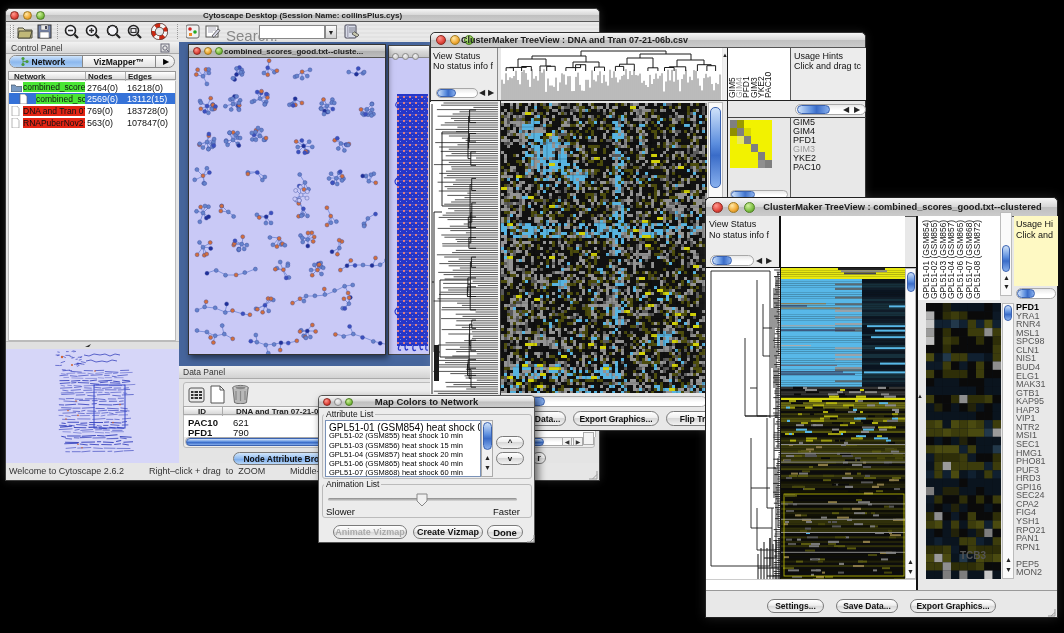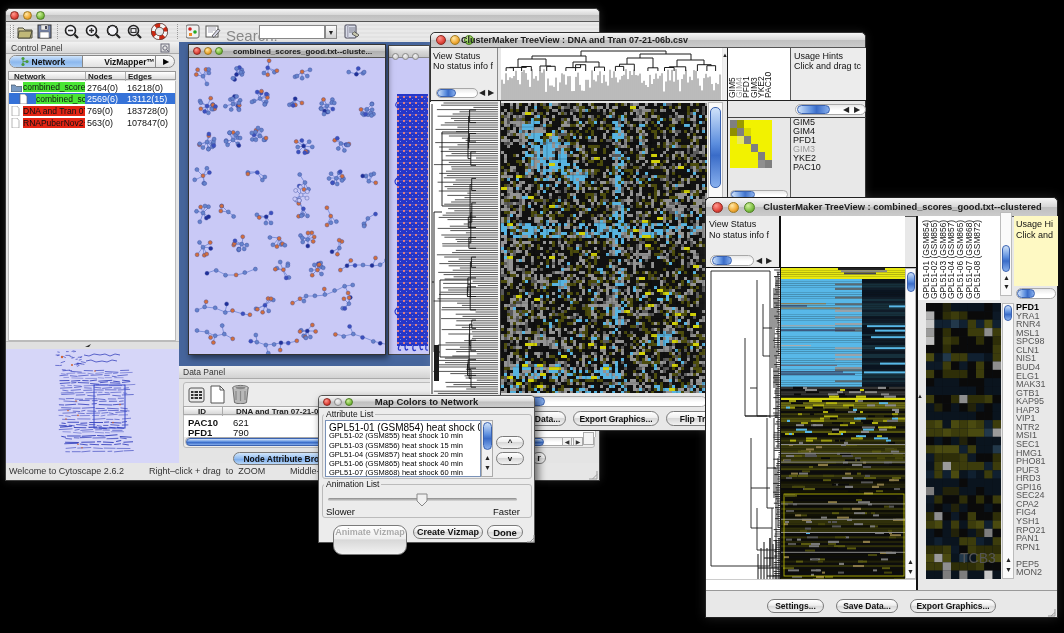--- a/index.html
+++ b/index.html
@@ -19,20 +19,21 @@
 .th{background:linear-gradient(#cfe2fa,#5c8ede 45%,#3a6cc8 60%,#88b0ee);border-radius:5px;border:1px solid #3a62b0}
 .thv{background:linear-gradient(90deg,#cfe2fa,#5c8ede 45%,#3a6cc8 60%,#88b0ee);border-radius:5px;border:1px solid #3a62b0}
 .sb{font-size:8px;color:#222;line-height:1}
 </style></head><body>
 
 <div class="a" style="left:5px;top:8px;width:595px;height:473px;background:#e6e6e6;border:1px solid #3c3c3c;border-radius:5px 5px 0 0;box-shadow:0 0 8px rgba(255,255,255,.12)">
  <div class="tbar" style="position:absolute;left:0;top:0;width:100%;height:13px;border-radius:5px 5px 0 0;font-size:11px">
   <span class="lt red" style="margin-left:4px"></span>
       <span class="lt yel" style="margin-left:4px"></span>
       <span class="lt grn" style="margin-left:4px"></span>
+  <span style="position:absolute;left:0;width:100%;text-align:center;font-size:8px">Cytoscape Desktop (Session Name: collinsPlus.cys)</span>
  </div>
  <div class="a" style="left:0;top:13px;width:100%;height:29px;background:repeating-linear-gradient(#e9e9e9 0 2px,#e2e2e2 2px 4px);border-bottom:1px solid #9a9a9a"></div>
 </div>
 <div class="a" style="left:10px;top:25px;width:1px;height:13px;border-left:1px dotted #999;border-right:1px dotted #fff"></div>
 <div class="a" style="left:13px;top:25px;width:1px;height:13px;border-left:1px dotted #999"></div>
 <svg class="a" style="left:17px;top:24px" width="16" height="15">
     <path d="M1 4 h5 l2 2 h7 v8 h-14 z" fill="#d8d0a0" stroke="#4a4a3a" stroke-width="1"></path>
     <path d="M2 7 h13 l-2 7 h-12 z" fill="#c0b878" stroke="#4a4a3a" stroke-width="1"></path>
   </svg>
 <svg class="a" style="left:37px;top:24px" width="15" height="15">
@@ -95,21 +96,21 @@
   </svg>
 <div class="a" style="left:6px;top:42px;width:173px;height:12px;background:linear-gradient(#f2f2f2,#d6d6d6);border-bottom:1px solid #aaa;font-size:8.5px;color:#333;padding-left:5px;line-height:12px">Control Panel</div>
 <svg class="a" style="left:160px;top:43px" width="10" height="10">
     <rect x="1" y="1" width="8" height="8" fill="none" stroke="#667" stroke-width="1"></rect>
     <circle cx="5" cy="5" r="2.2" fill="none" stroke="#667" stroke-width="1"></circle>
     <line x1="6.6" y1="6.6" x2="8.8" y2="8.8" stroke="#667" stroke-width="1"></line>
   </svg>
 <div class="a" style="left:6px;top:54px;width:173px;height:409px;background:#e4e4e4"></div>
 <div class="a" style="left:9px;top:55px;width:166px;height:13px;background:linear-gradient(#fdfdfd,#e2e2e2);border:1px solid #888;border-radius:7px;overflow:hidden">
  <div class="a" style="left:0;top:0;width:73px;height:100%;background:linear-gradient(#cfe4fb,#8cb8ee 55%,#a8ccf4);border-right:1px solid #888;text-align:center;font-size:8.5px;font-weight:bold;color:#111;line-height:12px">&nbsp;&nbsp;Network</div>
- <div class="a" style="left:73px;top:0;width:72px;height:100%;text-align:right;font-size:8.5px;font-weight:bold;color:#111;line-height:12px">VizMapper™</div>
+ <div class="a" style="left:73px;top:0;width:72px;height:100%;text-align:center;font-size:8.5px;font-weight:bold;color:#111;line-height:12px">VizMapper™</div>
  <div class="a" style="left:145px;top:0;width:21px;height:100%;border-left:1px solid #888;text-align:center;font-size:8px;line-height:12px">▶</div>
 </div>
 <svg class="a" style="left:20px;top:56px" width="10" height="11">
     <circle cx="3" cy="2.5" r="1.6" fill="#4a9a3a"></circle>
     <circle cx="3" cy="8.5" r="1.6" fill="#4a9a3a"></circle>
     <circle cx="7" cy="5.5" r="1.6" fill="#4a9a3a"></circle>
     <path d="M3 2.5 L3 8.5 M3 5.5 L7 5.5" stroke="#4a9a3a" stroke-width=".8" fill="none"></path>
   </svg>
 
 <div class="a" style="left:8px;top:71px;width:168px;height:9px;background:linear-gradient(#fff,#ddd);border:1px solid #999;font-size:8px;font-weight:bold;color:#222">
@@ -283,21 +284,21 @@
  <rect x="8" y="36" width="31" height="252" fill="url(#mx)"></rect>
  <path d="M8 44 q-3 4 1 6 M8 120 q-4 4 0 7 M8 250 q-4 4 0 7" stroke="#2636c8" stroke-width="1.1" fill="none"></path>
  <path d="M10 288 q-2 5 2 4 M16 288 q0 6 3 3 M24 288 q-1 6 3 4 M31 288 q0 5 3 3 M37 288 q-1 5 2 4" stroke="#2636c8" stroke-width="1.3" fill="none"></path>
 </svg>
 
 <div class="a" style="left:188px;top:44px;width:198px;height:311px;border:1px solid #333;background:#c9c9f6;box-shadow:2px 3px 6px rgba(0,0,0,.5)">
  <div class="tbar" style="position:absolute;left:0;top:0;width:100%;height:13px;font-size:10px;background:linear-gradient(#e8e8e8,#c6c6c6 48%,#b0b0b0 52%,#bebebe)">
   <span class="lt" style="width:8px;height:8px;margin-left:4px;background:radial-gradient(circle at 35% 30%,#ff9a90,#e1443a 60%,#a02a20);border:1px solid #8c2a22"></span>
   <span class="lt" style="width:8px;height:8px;margin-left:3px;background:radial-gradient(circle at 35% 30%,#ffe9a8,#f0a832 60%,#b87818);border:1px solid #a07a20"></span>
   <span class="lt" style="width:8px;height:8px;margin-left:3px;background:radial-gradient(circle at 35% 30%,#d2f0a0,#7ec043 60%,#4a8a1e);border:1px solid #508024"></span>
-  <span style="margin-left:10px;font-size:8px;white-space:nowrap;overflow:hidden">combined_scores_good.txt--cluste...</span>
+  <span style="margin-left:1px;font-size:8px;white-space:nowrap;overflow:hidden">combined_scores_good.txt--cluste...</span>
  </div>
 </div>
 <svg class="a" style="left:189px;top:58px" width="196" height="296" viewBox="0 0 196 296">
     <path d="M14 18L18 26M14 18L7 17M14 18L20 15M14 18L17 11M14 18L20 11M14 18L9 12M47 17L53 12M47 17L46 21M47 17L54 14M47 17L53 16M47 17L50 10M47 17L52 14M47 17L44 20M47 17L48 10M79 10L79 17M79 10L75 15M79 10L85 14M79 10L80 3M79 10L88 13M113 14L106 19M113 14L121 12M113 14L108 18M113 14L113 20M113 14L118 18M167 16L160 14M167 16L174 15M167 16L175 14M167 16L169 10M18 48L24 51M18 48L19 55M18 48L22 40M18 48L11 43M18 48L12 45M18 48L26 51M18 48L24 47M18 48L24 47M18 48L16 53M18 48L24 47M18 48L12 51M18 48L23 51M18 48L27 49M44 46L49 48M44 46L41 42M44 46L50 51M44 46L42 51M44 46L45 38M44 46L48 38M44 46L36 48M44 46L51 42M44 46L50 47M44 46L50 52M44 46L44 41M44 46L50 45M71 41L78 37M71 41L65 43M71 41L77 44M71 41L68 34M71 41L76 46M71 41L78 39M71 41L72 35M71 41L63 44M71 41L72 33M71 41L77 36M71 41L76 47M106 41L100 47M106 41L103 46M106 41L113 45M106 41L106 47M106 41L104 47M138 48L138 54M138 48L143 42M138 48L132 50M138 48L144 51M138 48L143 45M138 48L136 53M138 48L133 45M138 48L135 41M138 48L132 51M138 48L135 56M138 48L145 45M138 48L139 54M178 51L173 55M178 51L183 46M178 51L175 57M178 51L179 57M178 51L183 52M178 51L183 46M178 51L184 56M178 51L172 51M178 51L182 55M178 51L183 57M178 51L177 56M18 84L24 86M18 84L14 90M18 84L20 91M18 84L24 86M18 84L10 87M18 84L25 84M18 84L19 91M18 84L20 78M18 84L20 76M18 84L23 89M18 84L25 88M18 84L25 81M18 84L11 86M44 82L39 87M44 82L49 86M44 82L44 74M44 82L49 80M44 82L37 83M44 82L37 83M44 82L50 88M44 82L47 77M44 82L51 80M44 82L41 75M44 82L49 75M44 82L40 75M71 78L67 72M71 78L73 72M71 78L76 82M71 78L65 77M71 78L63 81M71 78L66 74M71 78L75 82M71 78L77 80M71 78L69 70M71 78L67 82M71 78L63 75M115 88L120 84M115 88L119 94M115 88L107 83M115 88L118 94M115 88L113 82M115 88L117 93M115 88L123 89M115 88L109 89M115 88L116 95M115 88L109 94M152 85L157 87M152 85L158 87M152 85L149 90M152 85L155 92M152 85L146 82M152 85L160 86M152 85L159 87M152 85L148 80M14 118L20 115M14 118L15 125M14 118L18 110M14 118L8 112M14 118L16 126M14 118L6 122M68 114L59 114M68 114L76 119M68 114L73 122M68 114L59 116M116 125L110 128M116 125L115 131M116 125L119 131M116 125L111 117M147 120L155 121M147 120L153 122M147 120L142 116M147 120L144 125M147 120L144 125M147 120L148 126M147 120L140 120M147 120L150 115M147 120L153 118M147 120L151 114M180 123L177 118M180 123L185 116M180 123L174 118M180 123L187 125M180 123L182 117M14 155L8 153M14 155L17 160M14 155L12 149M14 155L20 149M14 155L11 164M14 155L20 159M14 155L16 148M39 154L32 153M39 154L33 148M39 154L45 158M39 154L33 148M77 159L77 165M77 159L68 157M77 159L82 165M77 159L82 155M77 159L70 159M114 151L119 158M114 151L110 145M114 151L114 157M114 151L110 158M114 151L110 143M114 151L112 158M142 158L142 165M142 158L138 150M142 158L147 164M142 158L138 167M179 160L186 156M179 160L175 167M179 160L175 166M179 160L175 168M14 189L8 197M14 189L22 190M14 189L10 184M14 189L21 185M14 189L15 197M14 189L18 196M53 186L50 192M53 186L58 187M53 186L45 187M53 186L55 191M53 186L54 179M53 186L45 185M53 186L50 191M53 186L50 191M53 186L46 183M90 180L88 189M90 180L92 187M90 180L81 179M90 180L94 186M90 180L96 187M90 180L84 187M119 181L112 178M119 181L123 175M119 181L125 179M119 181L114 184M119 181L119 188M119 181L119 175M119 181L124 183M119 181L113 180M150 190L153 183M150 190L143 194M150 190L148 196M150 190L150 182M18 215L27 212M27 212L37 217M37 217L47 217M47 217L56 215M56 215L66 211M94 212L99 206M94 212L88 210M94 212L86 211M94 212L100 220M94 212L97 220M94 212L99 208M94 212L91 204M128 212L122 212M128 212L132 209M128 212L132 205M128 212L123 217M128 212L129 206M128 212L132 216M128 212L134 210M128 212L130 207M128 212L130 206M128 212L125 207M151 212L158 208M158 208L162 202M158 208L166 207M166 207L174 207M174 207L183 208M183 208L187 200M183 208L191 207M191 207L198 202M198 202L208 202M8 252L16 249M16 249L17 244M16 249L26 250M26 250L36 254M36 254L38 246M36 254L44 253M44 253L54 256M54 256L61 257M76 247L79 241M76 247L84 242M76 247L67 251M76 247L80 253M76 247L82 241M76 247L74 254M76 247L68 251M104 245L111 241M111 241L117 238M117 238L115 243M117 238L126 238M126 238L136 237M136 237L135 231M136 237L146 233M146 233L156 228M156 228L159 235M156 228L164 227M160 246L154 250M160 246L161 239M160 246L156 250M160 246L155 241M160 246L160 240M8 273L18 274M18 274L22 280M18 274L26 278M26 278L24 285M26 278L35 276M35 276L33 268M35 276L44 281M62 283L68 284M68 284L67 277M68 284L77 287M77 287L79 295M77 287L85 286M85 286L92 285M92 285L91 292M92 285L99 285M99 285L108 283M118 273L115 278M118 273L123 267M118 273L116 279M118 273L112 272M118 273L121 279M118 273L127 273M118 273L117 280M118 273L111 274M146 276L155 278M155 278L164 276M164 276L161 268M164 276L174 279M174 279L184 283M184 283L191 285M191 285L201 287M112 137L107 142M112 137L111 129M112 137L107 142M112 137L118 134M112 137L110 142M112 137L107 132M112 137L106 141M112 137L118 140" stroke="#8093dc" stroke-width="1" fill="none"></path>
     <circle cx="17.9" cy="25.9" r="2" fill="#6583cc" stroke="#3a4a9a" stroke-width=".4"></circle>
     <circle cx="7.3" cy="16.6" r="2" fill="#d26e3c" stroke="#3a4a9a" stroke-width=".4"></circle>
     <circle cx="19.9" cy="14.9" r="2" fill="#6583cc" stroke="#3a4a9a" stroke-width=".4"></circle>
     <circle cx="17.0" cy="11.4" r="2" fill="#d26e3c" stroke="#3a4a9a" stroke-width=".4"></circle>
     <circle cx="19.7" cy="11.4" r="2" fill="#6583cc" stroke="#3a4a9a" stroke-width=".4"></circle>
     <circle cx="8.6" cy="11.7" r="2" fill="#d26e3c" stroke="#3a4a9a" stroke-width=".4"></circle>
@@ -797,21 +798,21 @@
  <div class="a ab" style="left:177px;top:40px;width:28px;height:13px;font-size:8px;line-height:12px">^</div>
  <div class="a ab" style="left:177px;top:56px;width:28px;height:13px;font-size:8px;line-height:12px">v</div>
  <div class="a" style="left:3px;top:88px;width:210px;height:34px;border:1px solid #bbb;border-radius:3px"></div>
  <div class="a" style="left:5px;top:83px;font-size:8.5px;color:#111;background:#ececec;padding:0 2px">Animation List</div>
  <div class="a" style="left:9px;top:102px;width:189px;height:3px;background:linear-gradient(#888,#ddd);border-radius:2px"></div>
  <svg class="a" style="left:96px;top:96px" width="14" height="15">
       <path d="M2 2 h10 v7 l-5 5 l-5 -5 z" fill="#f0f0f0" stroke="#888"></path>
     </svg>
  <div class="a" style="left:7px;top:110px;font-size:9.5px;color:#111">Slower</div>
  <div class="a" style="left:174px;top:110px;font-size:9.5px;color:#111">Faster</div>
- <div class="a ab" style="left:14px;top:129px;width:74px;height:30px;font-size:9px;line-height:13px;color:#aaa">Animate Vizmap</div>
+ <div class="a ab" style="left:14px;top:129px;width:74px;height:14px;font-size:9px;line-height:13px;color:#aaa">Animate Vizmap</div>
  <div class="a ab" style="left:94px;top:129px;width:70px;height:14px;font-size:9px;line-height:13px">Create Vizmap</div>
  <div class="a ab" style="left:168px;top:129px;width:36px;height:14px;font-size:9.5px;line-height:13px">Done</div>
  <svg class="a" style="left:207px;top:138px" width="9" height="9">
       <path d="M8 1 L8 8 L1 8 M8 4 L4 8" stroke="#999" stroke-width="1" fill="none"></path>
     </svg>
 </div>
 
 <div class="a" style="left:705px;top:197px;width:353px;height:421px;background:#e8e8e8;border:1px solid #222;border-radius:5px 5px 0 0;box-shadow:0 0 12px rgba(255,255,255,.12)">
  <div class="tbar" style="position:absolute;left:0;top:0;width:100%;height:19px;border-radius:5px 5px 0 0">
   <span class="lt" style="width:11px;height:11px;margin-left:6px;background:radial-gradient(circle at 35% 30%,#ff9a90,#e1443a 60%,#a02a20);border:1px solid #8c2a22"></span>
@@ -1705,21 +1706,21 @@
 <div class="a" style="left:1016px;top:464.6px;font-size:9px;font-weight:normal;color:#555">PUF3</div>
 <div class="a" style="left:1016px;top:473.2px;font-size:9px;font-weight:normal;color:#555">HRD3</div>
 <div class="a" style="left:1016px;top:481.8px;font-size:9px;font-weight:normal;color:#555">GPI16</div>
 <div class="a" style="left:1016px;top:490.3px;font-size:9px;font-weight:normal;color:#555">SEC24</div>
 <div class="a" style="left:1016px;top:498.9px;font-size:9px;font-weight:normal;color:#555">CPA2</div>
 <div class="a" style="left:1016px;top:507.4px;font-size:9px;font-weight:normal;color:#555">FIG4</div>
 <div class="a" style="left:1016px;top:516.0px;font-size:9px;font-weight:normal;color:#555">YSH1</div>
 <div class="a" style="left:1016px;top:524.6px;font-size:9px;font-weight:normal;color:#555">RPO21</div>
 <div class="a" style="left:1016px;top:533.1px;font-size:9px;font-weight:normal;color:#555">PAN1</div>
 <div class="a" style="left:1016px;top:541.7px;font-size:9px;font-weight:normal;color:#555">RPN1</div>
-<div class="a" style="left:960px;top:550.2px;font-size:14px;font-weight:normal;color:#555">TCB3</div>
+<div class="a" style="left:960px;top:550.2px;font-size:10px;font-weight:bold;color:#555">TCB3</div>
 <div class="a" style="left:1016px;top:558.8px;font-size:9px;font-weight:normal;color:#555">PEP5</div>
 <div class="a" style="left:1016px;top:567.4px;font-size:9px;font-weight:normal;color:#555">MON2</div>
 <div class="a" style="left:706px;top:579px;width:210px;height:11px;background:#fff;border-top:1px solid #ccc"></div>
 <div class="a" style="left:706px;top:590px;width:351px;height:27px;background:#e8e8e8;border-top:1px solid #999"></div>
 <div class="a ab" style="left:767px;top:599px;width:57px;height:14px;font-size:8.5px;line-height:13px">Settings...</div>
 <div class="a ab" style="left:836px;top:599px;width:62px;height:14px;font-size:8.5px;line-height:13px">Save Data...</div>
 <div class="a ab" style="left:910px;top:599px;width:86px;height:14px;font-size:8.5px;line-height:13px">Export Graphics...</div>
 <svg class="a" style="left:1046px;top:608px" width="10" height="9">
     <path d="M9 1 L9 8 L2 8 M9 4.5 L5 8" stroke="#999" stroke-width="1" fill="none"></path>
   </svg>

